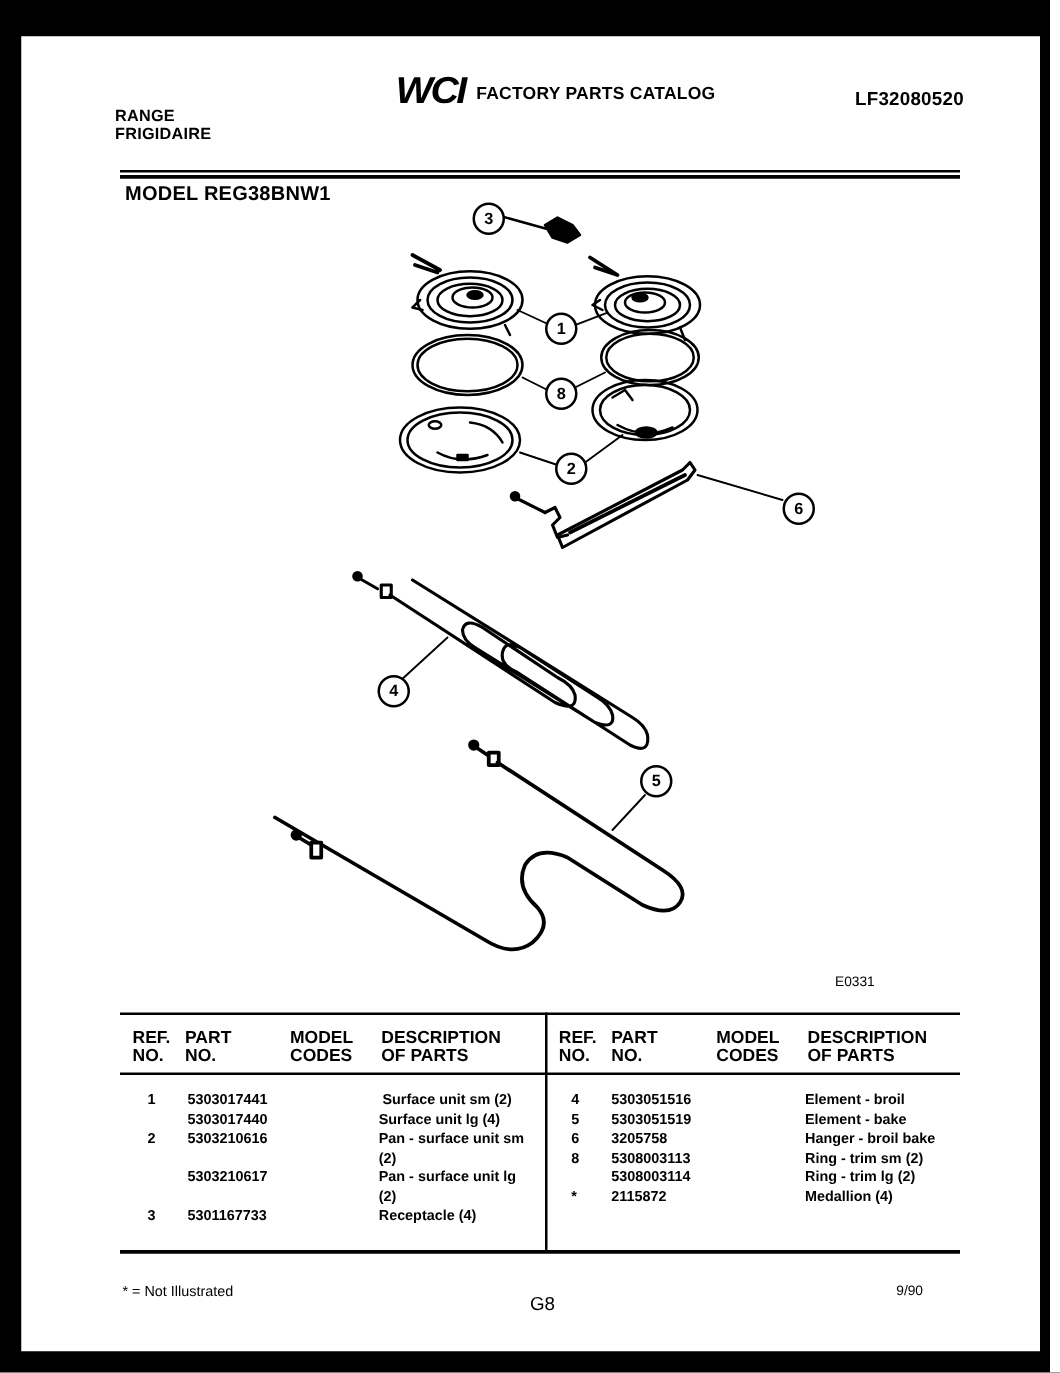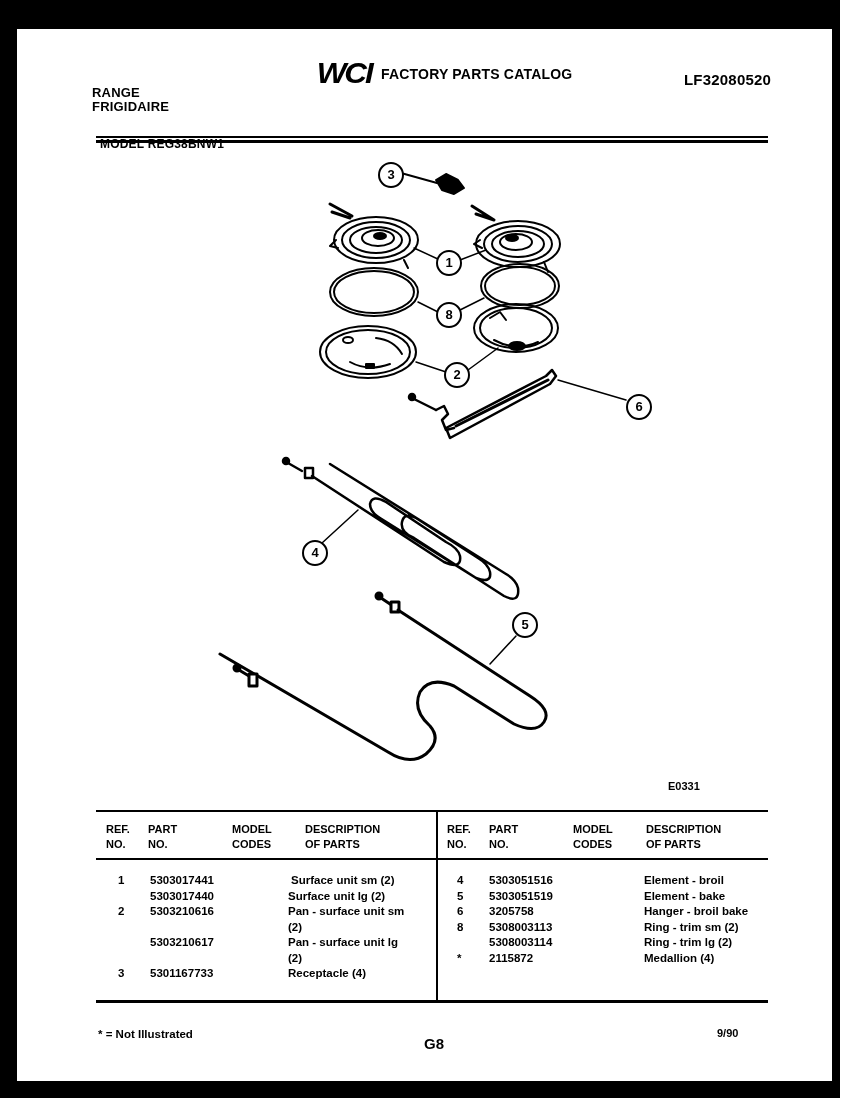--- a/index.html
+++ b/index.html
@@ -1,44 +1,44 @@
 <!DOCTYPE html>
 <html><head>
 <meta charset="utf-8">
 <style>
   html,body{margin:0;padding:0;}
   body{width:848px;height:1098px;position:relative;background:#000;overflow:hidden;
        font-family:"Liberation Sans",sans-serif;color:#000;}
   .page{position:absolute;left:17px;top:29px;width:815px;height:1052px;background:#fff;}
   .rstrip{position:absolute;left:840px;top:0;width:8px;height:1098px;background:#fff;}
   .abs{position:absolute;}
-  .b{font-weight:bold;}
+  .b{font-weight:normal;}
   .hdr{font-size:13px;font-weight:bold;letter-spacing:0.2px;line-height:17px;}
   .rule{position:absolute;background:#000;}
-  .th{font-size:11px;font-weight:bold;line-height:15px;}
+  .th{font-size:14px;font-weight:bold;line-height:15px;}
   .td{font-size:11.5px;font-weight:bold;line-height:15.5px;white-space:nowrap;}
   .callout{position:absolute;width:22px;height:22px;border:2px solid #000;border-radius:50%;
            background:#fff;font-size:13px;font-weight:bold;text-align:center;line-height:22px;}
   svg{position:absolute;left:0;top:0;}
 </style>
 </head>
 <body>
 
 <div class="page"></div>
 <div class="rstrip"></div>
 
 <div class="abs hdr" style="left:92px;top:67px;margin-top:31px;">FRIGIDAIRE</div>
 <div class="abs hdr" style="left:92px;top:84px;">RANGE</div>
 <div class="abs" style="left:318px;top:58px;font-size:30px;font-weight:bold;font-style:italic;letter-spacing:-2px;transform:scaleX(1.05);line-height:30px;">WCI</div>
 <div class="abs hdr" style="left:381px;top:66px;font-size:14px;">FACTORY PARTS CATALOG</div>
 <div class="abs hdr" style="left:684px;top:71px;font-size:15px;">LF32080520</div>
 
 <div class="rule" style="left:96px;top:136px;width:672px;height:2px;"></div>
 <div class="rule" style="left:96px;top:140px;width:672px;height:3px;"></div>
-<div class="abs hdr" style="left:100px;top:136px;font-size:12px;">MODEL REG38BNW1</div>
+<div class="abs hdr" style="left:100px;top:147px;font-size:16px;">MODEL REG38BNW1</div>
 
 <svg width="848" height="1098">
   <g fill="none" stroke="#000" stroke-linecap="round" stroke-linejoin="round">
 
     <g>
       <path d="M436 180 l10 -6 l12 6 l6 8 l-10 6 l-12 -4 z" fill="#000" stroke-width="2"></path>
       <line x1="401" y1="173" x2="437" y2="183" stroke-width="2"></line>
     </g>
 
     <g stroke-width="2">
@@ -177,23 +177,23 @@
 </div>
 <div class="abs td" style="left:150px;top:873px;">
   <div>5303017441</div>
     <div>5303017440</div>
     <div>5303210616</div>
     <div>&nbsp;</div>
     <div>5303210617</div>
     <div>&nbsp;</div>
     <div>5301167733</div>
 </div>
-<div class="abs td" style="left:288px;top:873px;">
+<div class="abs td" style="left:303px;top:873px;">
   <div style="padding-left:3px;">Surface unit sm (2)</div>
-    <div>Surface unit lg (2)</div>
+    <div>Surface unit lg (4)</div>
     <div>Pan - surface unit sm</div>
     <div>(2)</div>
     <div>Pan  - surface unit lg</div>
     <div>(2)</div>
     <div>Receptacle (4)</div>
 </div>
 
 <div class="abs td" style="left:457px;top:873px;">
   <div>4</div>
     <div>5</div>

